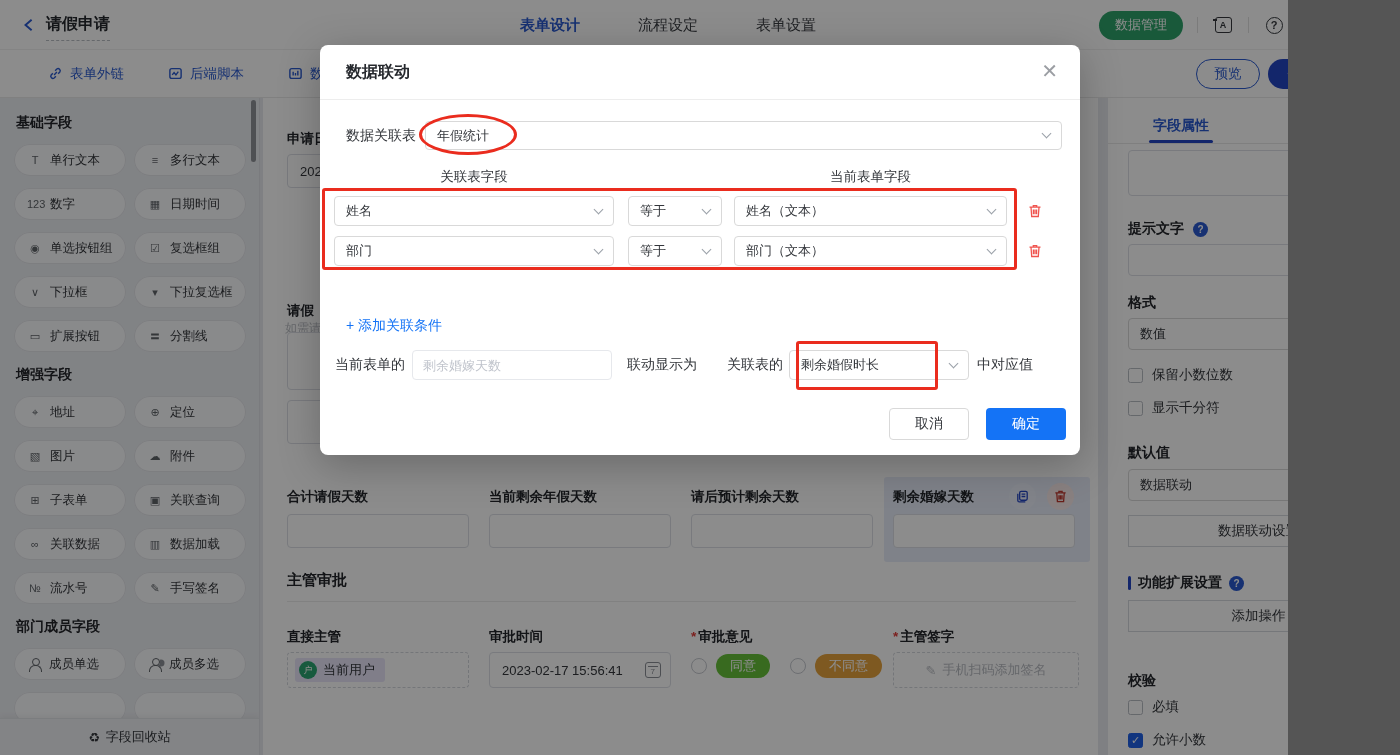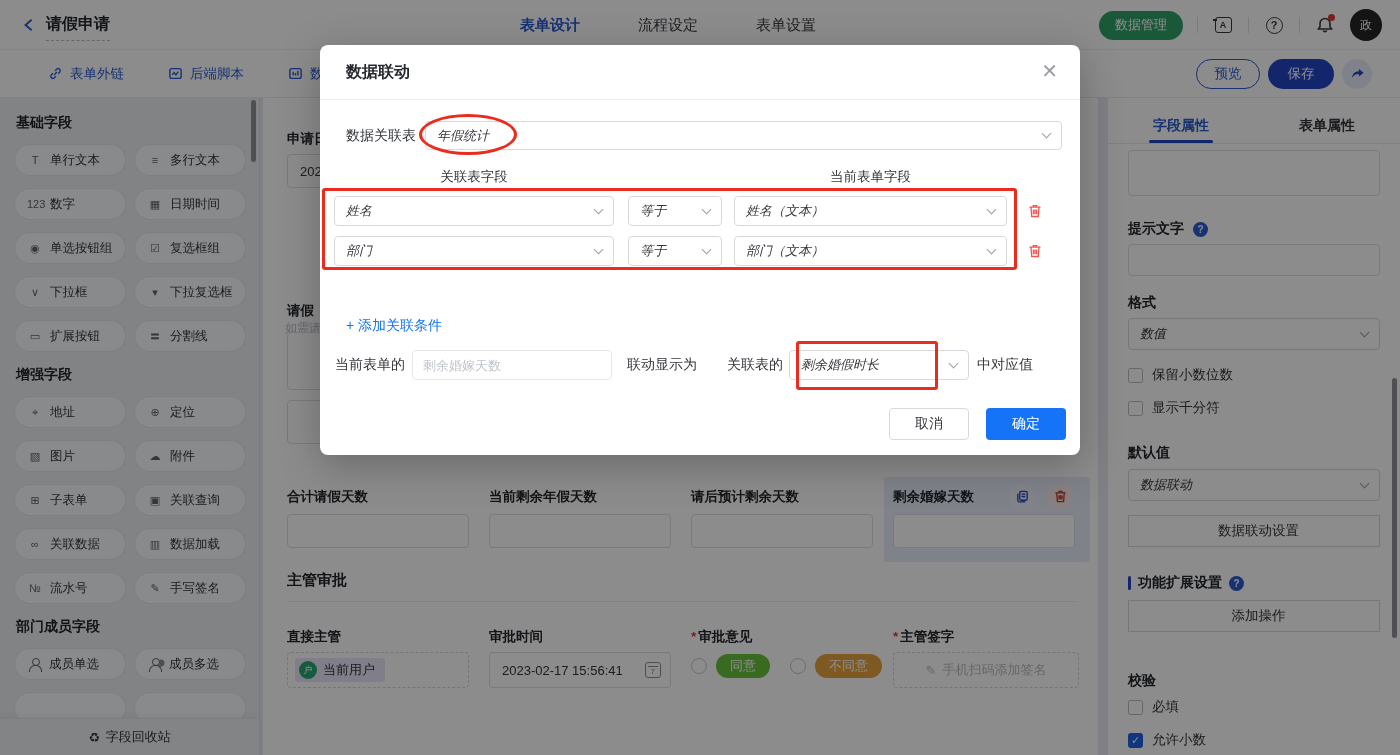--- a/index.html
+++ b/index.html
@@ -1,17 +1,17 @@
 <!DOCTYPE html>
 <html><head>
 <meta charset="utf-8">
 <style>
   html,body{margin:0;padding:0;background:#555;}
   *{box-sizing:border-box;font-family:"Liberation Sans","DejaVu Sans",sans-serif;}
-  .stage{position:relative;width:1400px;height:755px;overflow:hidden;background:#14b8a6;}
+  .stage{position:relative;width:1288px;height:755px;overflow:hidden;background:#14b8a6;}
 
   
   .topbar{position:absolute;left:0;top:0;width:1400px;height:50px;background:#fff;display:flex;align-items:center;border-bottom:1px solid #f0f0f0;}
   .back{display:flex;align-items:center;margin-left:22px;cursor:pointer;}
   .back svg{width:14px;height:14px;stroke:#2a5ad0;stroke-width:2.2;fill:none;}
   .doc-title{margin-left:10px;font-size:16px;color:#26292e;font-weight:600;border-bottom:1px dashed #b9bdc4;padding-bottom:5px;margin-top:6px;}
   .top-tabs{position:absolute;left:520px;top:0;height:50px;display:flex;align-items:center;gap:58px;}
   .top-tab{font-size:15px;color:#3a3d42;cursor:pointer;}
   .top-tab.active{color:#2a5ad0;font-weight:600;}
   .top-right{position:absolute;right:18px;top:0;height:50px;display:flex;align-items:center;gap:14px;}
@@ -77,21 +77,21 @@
   .props{position:absolute;left:1108px;top:98px;width:292px;height:657px;background:#fff;}
   .ptabs{position:absolute;left:0;top:12px;width:100%;height:30px;display:flex;}
   .ptab{flex:1;text-align:center;font-size:14px;color:#33363b;cursor:pointer;position:relative;line-height:30px;font-weight:bold;}
   .ptab.active{color:#2a5ad0;font-weight:600;}
   .ptab.active::after{content:"";position:absolute;left:50%;margin-left:-32px;bottom:-3px;width:64px;height:3px;background:#2445c4;border-radius:2px;}
   .pdiv{position:absolute;left:0;top:45px;width:100%;height:1px;background:#e7e7e7;}
   .pblock{position:absolute;left:20px;width:252px;}
   .plabel{font-size:14px;font-weight:700;color:#23262b;display:flex;align-items:center;gap:9px;}
   .qmark{width:15px;height:15px;border-radius:50%;background:#2a5ad0;color:#fff;font-size:10px;font-weight:700;display:flex;align-items:center;justify-content:center;cursor:pointer;}
   .pinput{width:100%;height:32px;border:1px solid #dcdfe6;border-radius:4px;background:#fff;}
-  .sel{display:flex;align-items:center;justify-content:space-between;border:1px solid #d9d9d9;border-radius:4px;background:#fff;padding:0 11px;font-size:13px;color:#33363b;cursor:pointer;font-style:italic;}
+  .sel{display:flex;align-items:center;justify-content:space-between;border:1px solid #d9d9d9;border-radius:4px;background:#fff;padding:0 11px;font-size:13px;color:#33363b;cursor:pointer;}
   .chev{width:7px;height:7px;border-right:1.6px solid #9aa0a8;border-bottom:1.6px solid #9aa0a8;transform:rotate(45deg);margin-top:-4px;flex:none;}
   .pbtn{width:100%;height:32px;border:1px solid #d6d9de;border-radius:0;background:#fff;font-size:13.5px;color:#33363b;display:flex;align-items:center;justify-content:center;cursor:pointer;padding-left:9px;}
   .cbrow{display:flex;align-items:center;gap:9px;font-size:13.5px;color:#33363b;}
   .cb{width:15px;height:15px;border:1.4px solid #b9bdc4;border-radius:2.5px;background:#fff;flex:none;cursor:pointer;}
   .cb.checked{background:#1f61e8;border-color:#1f61e8;color:#fff;display:flex;align-items:center;justify-content:center;font-size:11px;}
   .exthead{display:flex;align-items:center;gap:7px;}
   .exthead .bar{width:3px;height:14px;background:#2445c4;border-radius:2px;}
   .p-thumb{position:absolute;right:3px;top:280px;width:5px;height:260px;border-radius:3px;background:#8f9298;}
 
   

